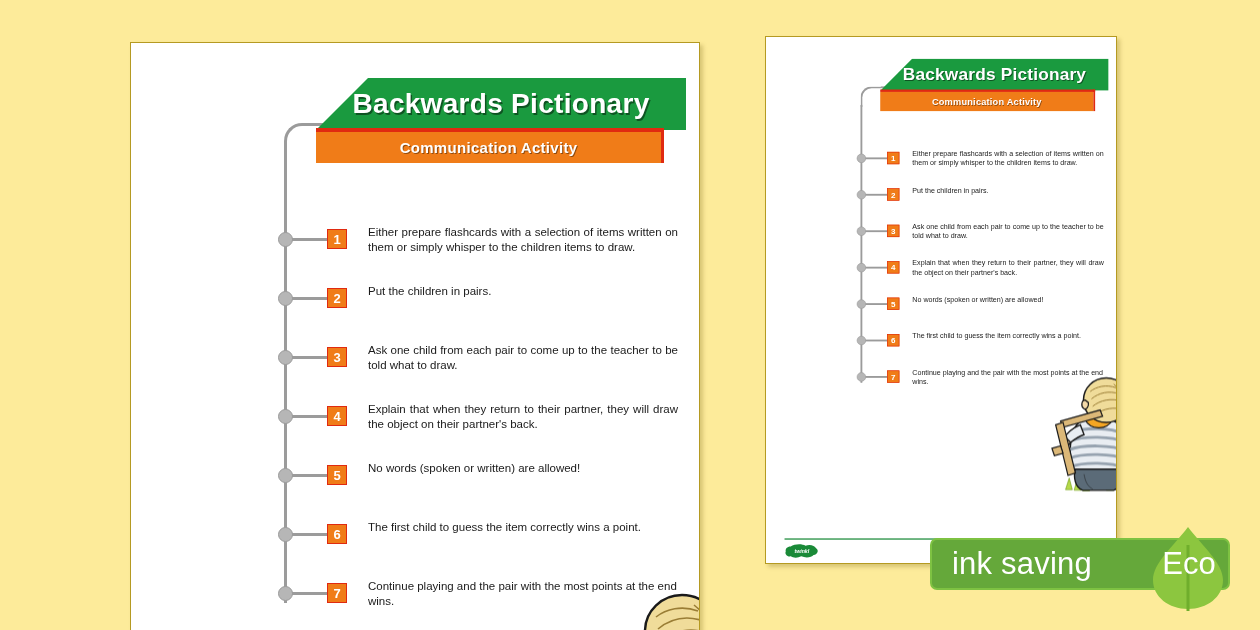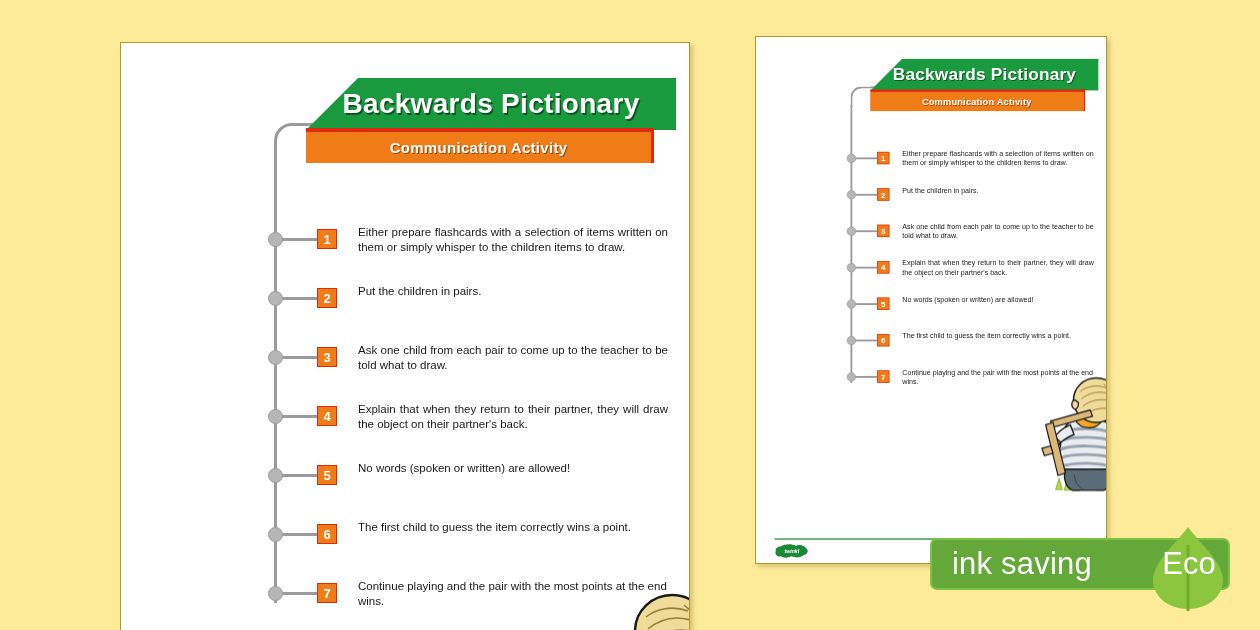--- a/index.html
+++ b/index.html
@@ -16,20 +16,21 @@
   }
 
   
   .sheet {
     position: absolute;
     background: #ffffff;
     border: 1px solid #b59a22;
     box-shadow: 3px 3px 4px rgba(130,110,30,0.30);
     overflow: hidden;
     box-sizing: border-box;
+    margin-left: 10px;
   }
   .sheet-large {
     left: 120px;
     top: 42px;
     width: 570px;
     height: 640px;
   }
   .sheet-small {
     left: 755px;
     top: 36px;

